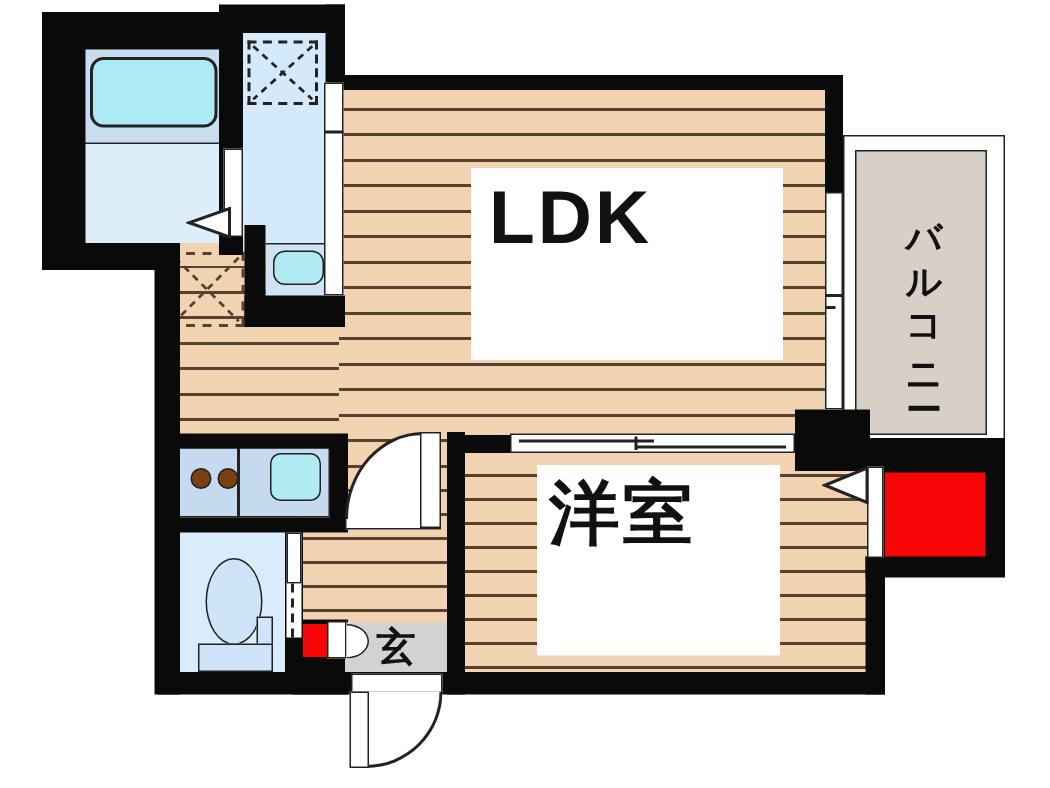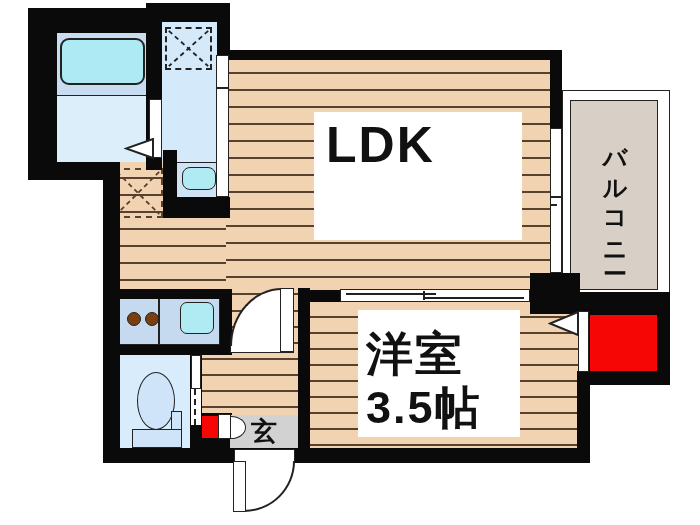--- a/index.html
+++ b/index.html
@@ -139,22 +139,21 @@
     <polygon points="29,1 29,20 2,10.5" style="fill:#ffffff;stroke:var(--outline);stroke-width:2;"></polygon>
   </svg>
   <svg class="z5" style="left:548px;top:311px;" width="32" height="26" viewBox="0 0 32 26">
     <polygon points="30,1 30,24 2,12.5" style="fill:#ffffff;stroke:var(--outline);stroke-width:2;"></polygon>
   </svg>
 
   <div class="label-box room-label" style="left:275px;top:112px;width:208px;height:128px;padding:4px 0 0 12px;font-size:50px;margin-left:39px;">
     <div>LDK</div>
   </div>
 
-  <div class="label-box room-label" style="left:358px;top:310px;width:162px;height:127px;padding:16px 0 0 8px;font-size:47px;">
+  <div class="label-box room-label" style="left:358px;top:310px;width:162px;height:127px;padding:4px 0 0 8px;font-size:47px;">
     <div>洋室</div>
-    <div style="font-size:45px;">3.5帖</div>
   </div>
 
   <div class="abs" style="left:230px;top:415px;width:68px;height:33px;background:var(--entrance-floor);z-index:3;display:flex;align-items:center;justify-content:center;font-size:26px;font-weight:600;color:var(--text);">
     <span>玄</span>
   </div>
 
 </div>
 
 </body></html>

